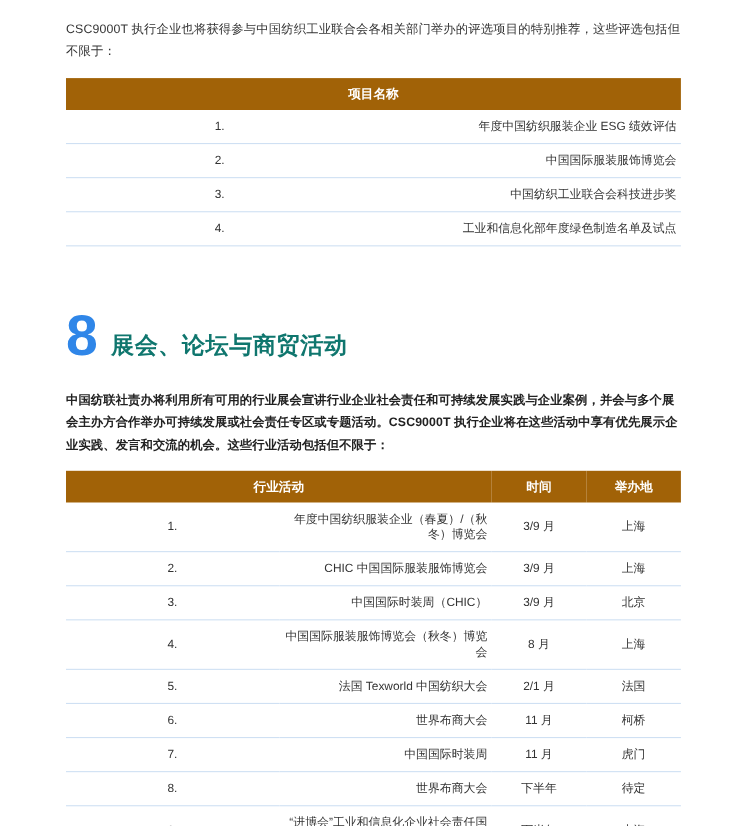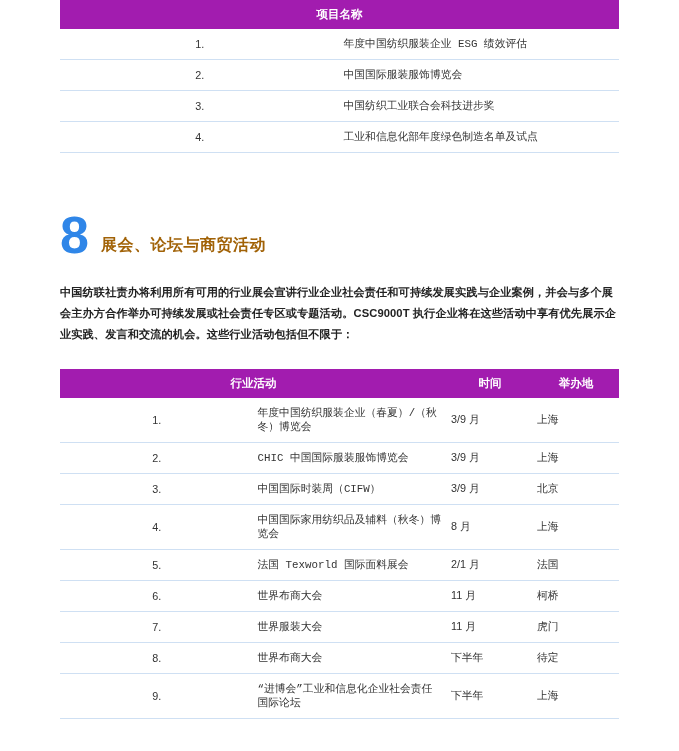--- a/index.html
+++ b/index.html
@@ -29,21 +29,21 @@
     letter-spacing: 0.15px;
   }
   
   table.doc-table {
     width: 100%;
     border-collapse: collapse;
     table-layout: fixed;
     margin-bottom: 10px;
   }
   table.doc-table th {
-    background: #a21caf;
+    background: #a16207;
     color: #ffffff;
     font-size: 11.5px;
     font-weight: bold;
     padding: 7px 4px;
     text-align: center;
     border: none;
   }
   table.doc-table td {
     font-size: 10.8px;
     color: #333;
@@ -55,25 +55,24 @@
     border-top: none;
   }
   td.num {
     width: 56px;
     text-align: center;
     color: #444;
     font-size: 10.5px;
   }
   td.name {
     padding-left: 10px;
-    text-align: left;
-    font-family: Liberation Mono, monospace;
+    text-align: right;
   }
   td.mid {
-    text-align: left;
+    text-align: center;
   }
   th.col-name { }
   th.col-time { width: 78px; }
   th.col-place { width: 78px; }
 
   
   .section-head {
     display: flex;
     align-items: flex-end;
     margin-top: 58px;
@@ -81,40 +80,41 @@
   }
   .section-num {
     font-size: 52px;
     line-height: 0.95;
     font-weight: bold;
     color: #2f86e8;
     font-family: "Liberation Sans", sans-serif;
     margin-right: 12px;
   }
   .section-title {
-    font-size: 16px;
-    font-weight: bold;
-    color: #a16207;
+    font-size: 21px;
+    font-weight: bold;
+    color: #0f766e;
     padding-bottom: 4px;
     letter-spacing: 0.5px;
   }
   .body-para {
     font-size: 11.2px;
     line-height: 1.85;
     color: #222;
     font-weight: bold;
-    margin: 0 0 24px 0;
+    margin: 0 0 12px 0;
     letter-spacing: 0.1px;
   }
 </style>
 </head>
 <body>
 
 <div class="page">
 
+  <p class="intro-para">CSC9000T 执行企业也将获得参与中国纺织工业联合会各相关部门举办的评选项目的特别推荐，这些评选包括但不限于：</p>
 
   <table class="doc-table">
     <thead>
       <tr>
         <th colspan="2">项目名称</th>
       </tr>
     </thead>
     <tbody>
       <tr>
         <td class="num">1.</td>
@@ -158,45 +158,45 @@
         <td class="mid">上海</td>
       </tr>
       <tr>
         <td class="num">2.</td>
         <td class="name">CHIC 中国国际服装服饰博览会</td>
         <td class="mid">3/9 月</td>
         <td class="mid">上海</td>
       </tr>
       <tr>
         <td class="num">3.</td>
-        <td class="name">中国国际时装周（CIFW）</td>
+        <td class="name">中国国际时装周（CHIC）</td>
         <td class="mid">3/9 月</td>
         <td class="mid">北京</td>
       </tr>
       <tr>
         <td class="num">4.</td>
-        <td class="name">中国国际家用纺织品及辅料（秋冬）博览会</td>
+        <td class="name">中国国际服装服饰博览会（秋冬）博览会</td>
         <td class="mid">8 月</td>
         <td class="mid">上海</td>
       </tr>
       <tr>
         <td class="num">5.</td>
-        <td class="name">法国 Texworld 国际面料展会</td>
+        <td class="name">法国 Texworld 中国纺织大会</td>
         <td class="mid">2/1 月</td>
         <td class="mid">法国</td>
       </tr>
       <tr>
         <td class="num">6.</td>
         <td class="name">世界布商大会</td>
         <td class="mid">11 月</td>
         <td class="mid">柯桥</td>
       </tr>
       <tr>
         <td class="num">7.</td>
-        <td class="name">世界服装大会</td>
+        <td class="name">中国国际时装周</td>
         <td class="mid">11 月</td>
         <td class="mid">虎门</td>
       </tr>
       <tr>
         <td class="num">8.</td>
         <td class="name">世界布商大会</td>
         <td class="mid">下半年</td>
         <td class="mid">待定</td>
       </tr>
       <tr>

